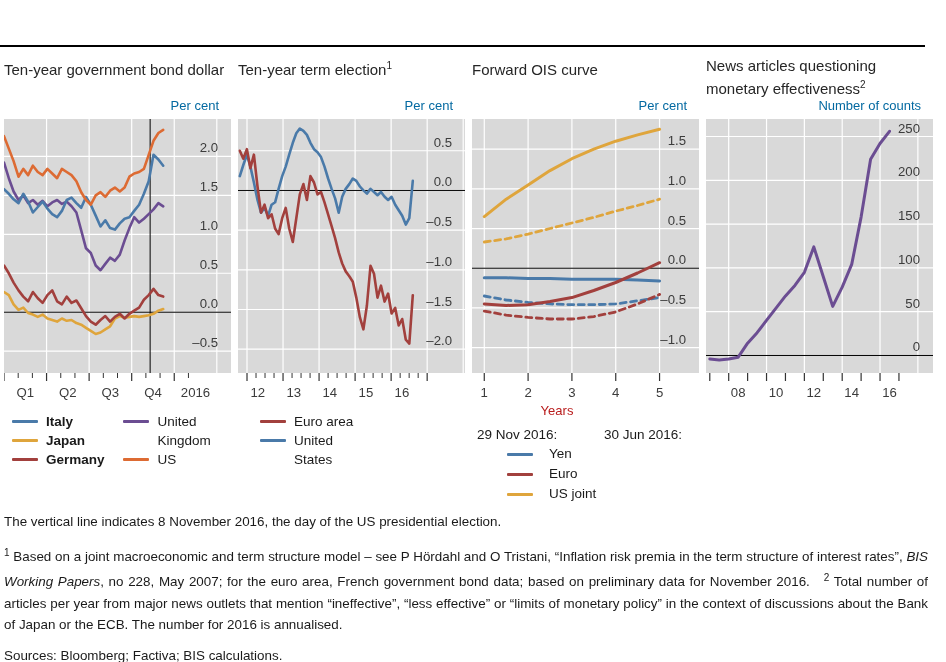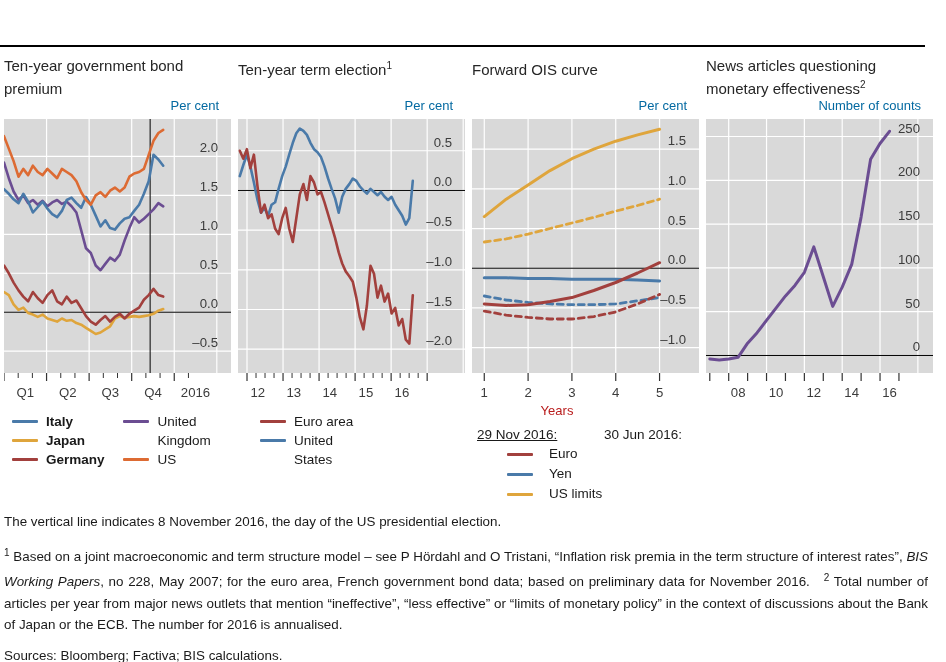--- a/index.html
+++ b/index.html
@@ -13,41 +13,41 @@
   .unit{font-size:13px;color:#0369a1;text-align:right;padding-right:12px;height:17px;margin:2px 0 4px 0;}
   svg.plot{display:block;}
   .xaxis-label{font-size:13px;color:#b91c1c;width:170px;text-align:center;margin-top:-2px;}
   .legend{margin-top:7px;font-size:13.5px;color:#1a1a1a;}
   .leg-cols{display:flex;padding-left:8px;}
   .leg-col1{width:114px;font-weight:bold;}
   .leg-row{display:flex;align-items:flex-start;line-height:19px;}
   .sw{display:inline-block;width:26px;height:3px;border-radius:1px;margin:8px 8px 0 0;flex:0 0 26px;}
   .leg-label{max-width:76px;}
   .dual-head{display:flex;font-size:13.5px;line-height:19px;}
-  .dual-head .h1{margin-left:5px;width:127px;text-decoration:underline;}
+  .dual-head .h1{margin-left:5px;width:127px;}
   .dual-row{display:flex;align-items:center;line-height:20px;}
   .dual-row .sw{margin:0;margin-left:35px;}
   .dual-row .lab{margin-left:16px;width:75px;}
   .sw.dash{background:none !important;}
   #footnotes{position:absolute;top:511px;left:4px;width:936px;font-size:13.4px;line-height:21px;color:#1a1a1a;}
   #footnotes p{margin:0 12px 10px 0;}
   #footnotes .just{text-align:justify;}
   #footnotes sup{font-size:10px;}
   .fngap{display:inline-block;width:14px;}
   #sources{margin-top:16px;}
 </style>
 </head>
 <body>
 
 <div id="figure">
   <div id="top-rule"></div>
 
   <div id="charts-row">
     <div class="col">
-      <div class="title"><span>Ten-year government bond premium</span><sup></sup></div>
+      <div class="title"><span>Ten-year government bond dollar</span><sup></sup></div>
       <div class="unit">Per cent</div>
       <svg class="plot" width="227" height="286" viewBox="0 0 227 286">
           <rect x="0" y="0" width="227" height="254" fill="#d9d9d9"></rect>
           <line x1="42.5625" x2="42.5625" y1="0" y2="254" stroke="#ffffff" stroke-width="1.2"></line>
           <line x1="85.125" x2="85.125" y1="0" y2="254" stroke="#ffffff" stroke-width="1.2"></line>
           <line x1="127.6875" x2="127.6875" y1="0" y2="254" stroke="#ffffff" stroke-width="1.2"></line>
           <line x1="170.25" x2="170.25" y1="0" y2="254" stroke="#ffffff" stroke-width="1.2"></line>
           <line x1="212.8125" x2="212.8125" y1="0" y2="254" stroke="#ffffff" stroke-width="1.2"></line>
           <line x1="0" x2="227" y1="37.398773006134974" y2="37.398773006134974" stroke="#ffffff" stroke-width="1.2"></line>
           <text x="214" y="33.398773006134974" text-anchor="end" font-size="13.2" fill="#3c3c3c">2.0</text>
@@ -226,32 +226,32 @@
           <text x="143.73745173745172" y="278" text-anchor="middle" font-size="13.2" fill="#3c3c3c">4</text>
           <text x="187.55984555984554" y="278" text-anchor="middle" font-size="13.2" fill="#3c3c3c">5</text>
         </svg>
       <div class="xaxis-label">Years</div>
       <div class="legend">
           <div class="dual-head">
             <span class="h1">29 Nov 2016:</span>
             <span>30 Jun 2016:</span>
           </div>
           <div class="dual-row">
+            <span class="sw" style="background: rgb(74, 122, 169);"></span>
+            <span class="lab">Yen</span>
+            <span class="sw dash" style="background: repeating-linear-gradient(90deg, rgb(74, 122, 169) 0px, rgb(74, 122, 169) 6px, transparent 6px, transparent 10px);"></span>
+          </div>
+          <div class="dual-row">
             <span class="sw" style="background: rgb(162, 64, 61);"></span>
             <span class="lab">Euro</span>
             <span class="sw dash" style="background: repeating-linear-gradient(90deg, rgb(162, 64, 61) 0px, rgb(162, 64, 61) 6px, transparent 6px, transparent 10px);"></span>
           </div>
           <div class="dual-row">
-            <span class="sw" style="background: rgb(74, 122, 169);"></span>
-            <span class="lab">Yen</span>
-            <span class="sw dash" style="background: repeating-linear-gradient(90deg, rgb(74, 122, 169) 0px, rgb(74, 122, 169) 6px, transparent 6px, transparent 10px);"></span>
-          </div>
-          <div class="dual-row">
             <span class="sw" style="background: rgb(223, 165, 60);"></span>
-            <span class="lab">US limits</span>
+            <span class="lab">US joint</span>
             <span class="sw dash" style="background: repeating-linear-gradient(90deg, rgb(223, 165, 60) 0px, rgb(223, 165, 60) 6px, transparent 6px, transparent 10px);"></span>
           </div>
         </div>
     </div>
 
     <div class="col">
       <div class="title"><span>News articles questioning monetary effectiveness</span><sup>2</sup></div>
       <div class="unit">Number of counts</div>
       <svg class="plot" width="227" height="286" viewBox="0 0 227 286">
           <rect x="0" y="0" width="227" height="254" fill="#d9d9d9"></rect>

